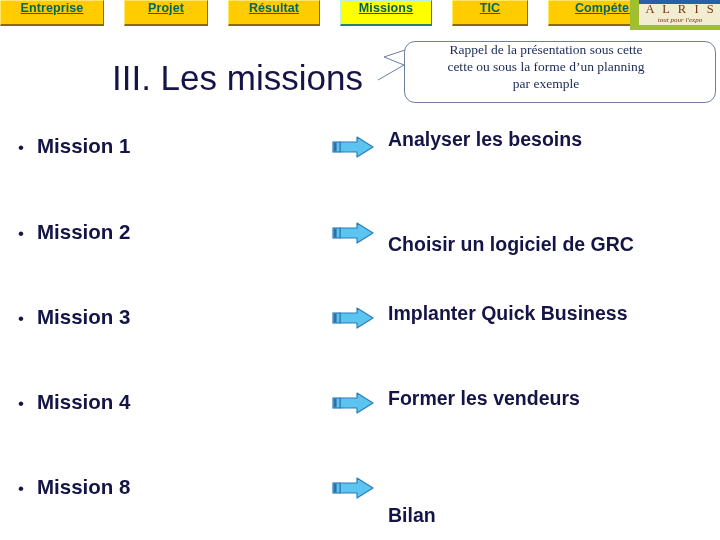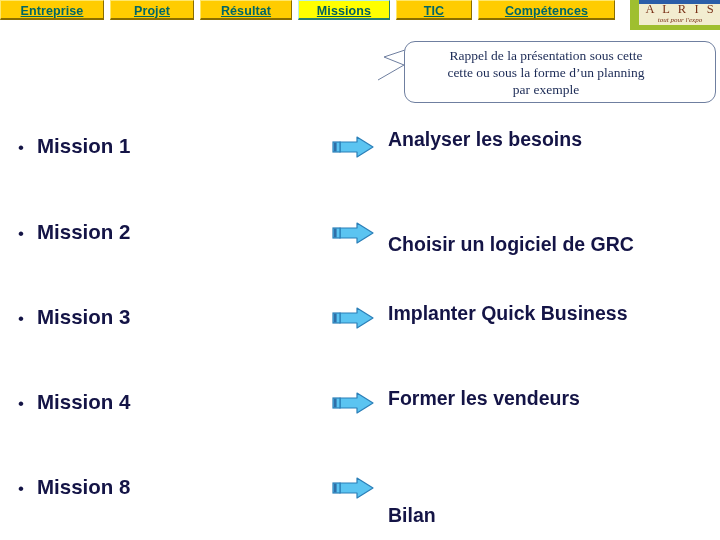--- a/index.html
+++ b/index.html
@@ -27,31 +27,31 @@
   .navbar {
     position: absolute;
     left: 0;
     top: 0;
     width: 720px;
     height: 28px;
     display: flex;
     align-items: flex-start;
   }
   .nav-tab {
-    height: 20px;
+    height: 26px;
     box-sizing: border-box;
     background: #FFCC00;
     border-top: 1px solid #FFE769;
     border-left: 1px solid #FFE769;
     border-right: 1px solid #8a6d00;
     border-bottom: 2px solid #8a6d00;
     display: flex;
-    align-items: flex-end;
+    align-items: flex-start;
     justify-content: center;
-    margin-right: 6px;
+    margin-right: 20px;
     cursor: pointer;
   }
   .nav-tab.active {
     background: #FFFF00;
     border-right: 1px solid #2a7f6f;
     border-bottom: 2px solid #2a7f6f;
     border-top: 1px solid #bdf0e4;
     border-left: 1px solid #bdf0e4;
   }
   .nav-tab-label {
@@ -166,21 +166,21 @@
   }
   .callout-text {
     position: absolute;
     left: 0;
     top: 0;
     width: 284px;
     height: 62px;
     display: flex;
     flex-direction: column;
     align-items: center;
-    justify-content: center;
+    justify-content: flex-start;
     font-family: "Liberation Serif", serif;
     font-size: 13.5px;
     color: #1b2a55;
     line-height: 17px;
     text-align: center;
     padding: 0 6px;
     box-sizing: border-box;
   }
   .callout-tail {
     position: absolute;
@@ -287,20 +287,21 @@
   </div>
 
   <div class="logo">
     <div class="logo-blue-top"></div>
     <div class="logo-green-left"></div>
     <div class="logo-green-bottom"></div>
     <div class="logo-name">A L R I S</div>
     <div class="logo-tag">tout pour l'expo</div>
   </div>
 
+  <div class="slide-title">III. Les missions</div>
 
   <div class="callout">
     <svg class="callout-tail" viewBox="0 0 34 34">
       <polyline points="34,2 10,10 30,18 4,33" fill="none" stroke="#6f7fa0" stroke-width="1"></polyline>
     </svg>
     <div class="callout-body"></div>
     <div class="callout-text">
       <span>Rappel de la présentation sous cette</span>
       <span>cette ou sous la forme d’un planning</span>
       <span>par exemple</span>

